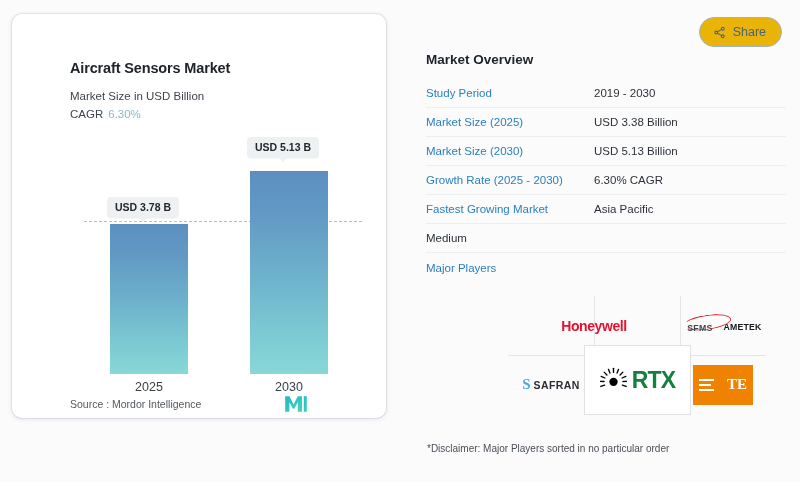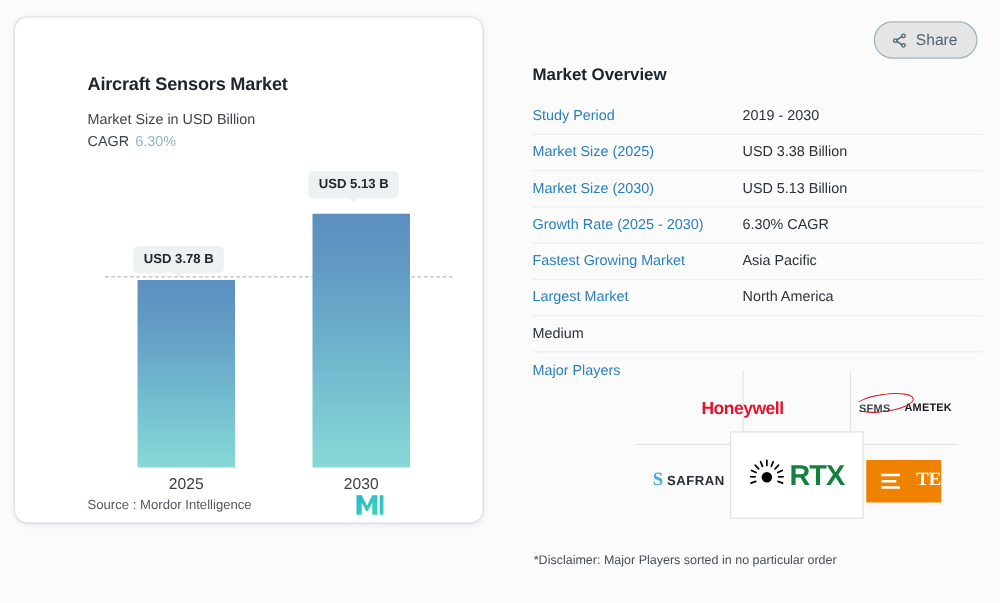--- a/index.html
+++ b/index.html
@@ -99,21 +99,21 @@
   }
 
   
   #share-btn {
     position: absolute;
     right: 18px; top: 17px;
     display: flex; align-items: center; gap: 7px;
     padding: 7px 15px 7px 13px;
     border: 1px solid #9fb4c2;
     border-radius: 20px;
-    background: #e5e5e5;
+    background: #eab308;
     font-size: 12.5px; color: #4c6475;
     cursor: pointer;
   }
 
   #overview-title {
     position: absolute; left: 426px; top: 52px;
     font-size: 13.5px; font-weight: bold; color: #1d232b;
   }
 
   #overview-table {
@@ -193,22 +193,22 @@
   .safran-s {
     font-size: 15px; font-weight: bold; color: #4aa7dd;
     font-family: "Liberation Serif", serif; line-height: 1;
   }
   .safran-t {
     font-size: 10.5px; font-weight: bold; color: #2a2e33; letter-spacing: 0.4px;
   }
   
   .te-box {
     background: #ef8200;
-    width: 60px; height: 34px;
-    display: flex; align-items: center; justify-content: flex-end;
+    width: 60px; height: 40px;
+    display: flex; align-items: center; justify-content: center;
     gap: 13px;
   }
   .te-bars { display: flex; flex-direction: column; gap: 2.5px; }
   .te-bars i { display: block; height: 2.5px; background: #ffffff; }
   .te-bars i:nth-child(1) { width: 15px; }
   .te-bars i:nth-child(2) { width: 12px; }
   .te-bars i:nth-child(3) { width: 15px; }
   .te-word {
     color: #ffffff; font-size: 15px; font-weight: bold;
     font-family: "Liberation Serif", serif; line-height: 1;
@@ -302,24 +302,20 @@
       <div class="ov-key">Market Size (2030)</div>
       <div class="ov-val">USD 5.13 Billion</div>
     </div>
     <div class="ov-row">
       <div class="ov-key">Growth Rate (2025 - 2030)</div>
       <div class="ov-val">6.30% CAGR</div>
     </div>
     <div class="ov-row">
       <div class="ov-key">Fastest Growing Market</div>
       <div class="ov-val">Asia Pacific</div>
-    </div>
-    <div class="ov-row">
-      <div class="ov-key">Largest Market</div>
-      <div class="ov-val">North America</div>
     </div>
     <div class="ov-row last">
       <div class="ov-val">Medium</div>
     </div>
     <div id="players-row">
       <div class="ov-key">Major Players</div>
     </div>
   </div>
 
   <div id="logo-grid">

